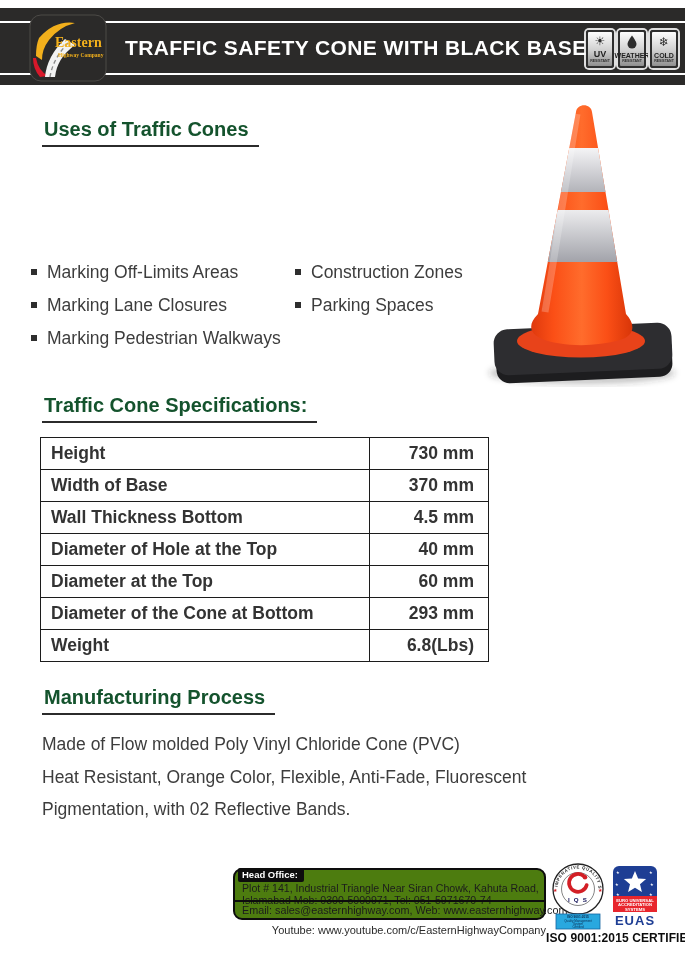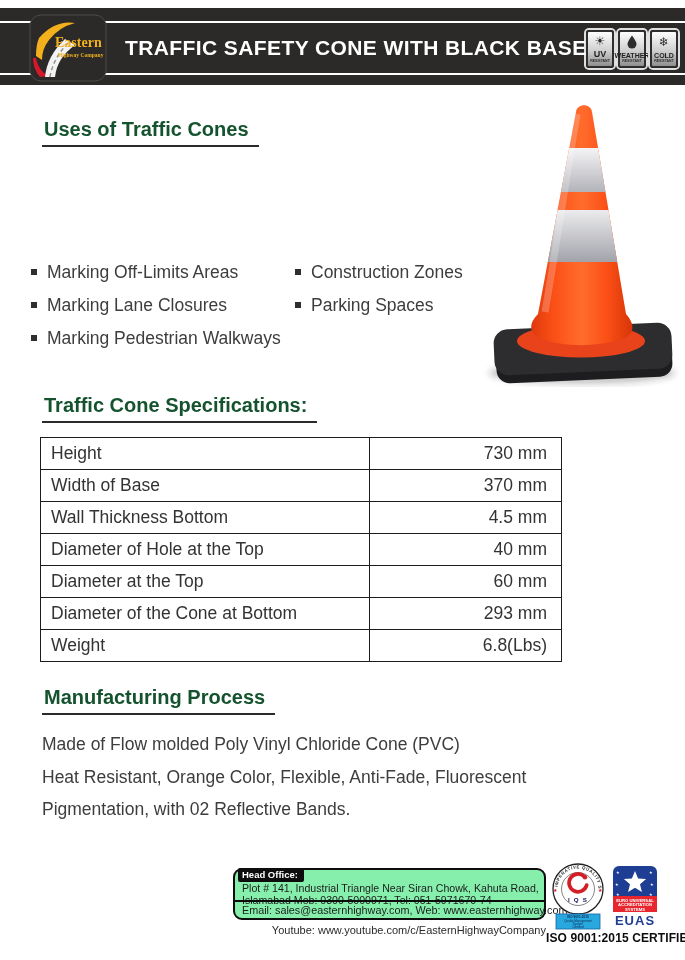--- a/index.html
+++ b/index.html
@@ -39,30 +39,30 @@
   .para{position:absolute;font-size:17.5px;color:#3d3d3d;}
   .para .line{line-height:32.5px;white-space:nowrap;}
   .bullet-col{position:absolute;}
   .bullet-item{position:relative;padding-left:17px;font-size:17.5px;line-height:33px;
     color:#3d3d3d;white-space:nowrap;}
   .bullet-item::before{content:"";position:absolute;left:1px;top:13px;width:6px;height:6px;background:#2e2e2e;}
   
   .cone-wrap{position:absolute;right:0;top:98px;width:205px;height:295px;}
   
   .spec-table{
-    position:absolute;left:40px;top:437px;width:522px;border-collapse:collapse;
-    font-size:17.5px;color:#333333;
+    position:absolute;left:40px;top:437px;width:449px;border-collapse:collapse;
+    font-size:17.5px;color:#333333;font-weight:bold;
   }
   .spec-table td{border:1.6px solid #1c1c1c;height:31px;padding:0;}
   .spec-table td.lbl{padding-left:10px;width:318px;}
   .spec-table td.val{text-align:right;padding-right:14px;}
   
   .office-box{
     position:absolute;left:233px;top:868px;width:313px;height:52px;
-    border:2.5px solid #0d0d0d;border-radius:9px;box-sizing:border-box;background:#86efac;
+    border:2.5px solid #0d0d0d;border-radius:9px;box-sizing:border-box;background:#4d7c0f;
   }
   .office-chip{
     position:absolute;top:-2px;left:3px;background:#0d0d0d;color:#ffffff;
     font-size:9.5px;font-weight:bold;padding:1px 6px 2px 4px;border-radius:2px;white-space:nowrap;
   }
   .office-line{position:absolute;left:7px;font-size:10.6px;color:#1c1c1c;white-space:nowrap;text-align:center;}
   .office-line.l1{top:12px;}
   .office-line.l2{top:24px;}
   .office-email{
     position:absolute;left:0;right:0;bottom:0;border-top:2px solid #0d0d0d;

